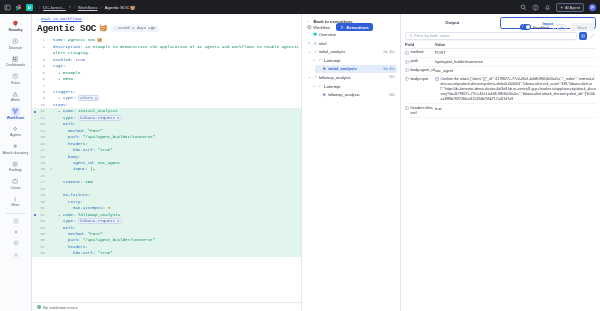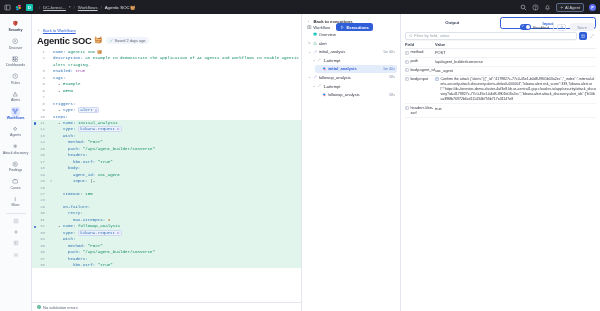--- a/index.html
+++ b/index.html
@@ -63,21 +63,21 @@
   .side-label { font-size:3.6px; color:#5a6475; line-height:1.1; letter-spacing:-0.05px; }
   .side-item.active .side-ico { background:#e0e7ff; color:#4064d8; }
   .side-item.active .side-label { color:#2f5ed8; font-weight:bold; }
   .side-item.first .side-ico { color:#d6594b; }
   .side-item.first .side-label { color:#3a4354; font-weight:bold; }
   #side-divider { width:20px; height:0.5px; background:#e1e4ec; margin:3px 0 2px; }
   .side-mini { width:30px; padding:2.6px 0; display:flex; justify-content:center; }
   .side-mini svg { width:6px; height:6px; color:#9aa3b2; display:block; }
   
   #editor-col { flex:0 0 270px; display:flex; flex-direction:column; border-right:0.5px solid #e3e6ef; min-width:0; }
-  #wf-header { padding:14px 5px 2px; }
+  #wf-header { padding:3px 5px 2px;font-family:Liberation Mono, monospace; }
   #back-link { display:flex; align-items:center; gap:1.5px; color:#2f5ed8; font-size:4px; margin-bottom:1.5px; }
   #back-link .arr { font-size:4.4px; line-height:1; }
   #back-link .txt { text-decoration:underline; }
   #title-row { display:flex; align-items:center; gap:3px; }
   #wf-title { font-size:9.4px; font-weight:bold; color:#1a1c21; letter-spacing:-0.25px; }
   #wf-emoji { font-size:7px; }
   #saved-badge {
     display:flex; align-items:center; gap:1.2px; background:#f1f4fa; border-radius:6px;
     padding:1px 3.4px; font-size:3.9px; color:#5d6675;
   }

